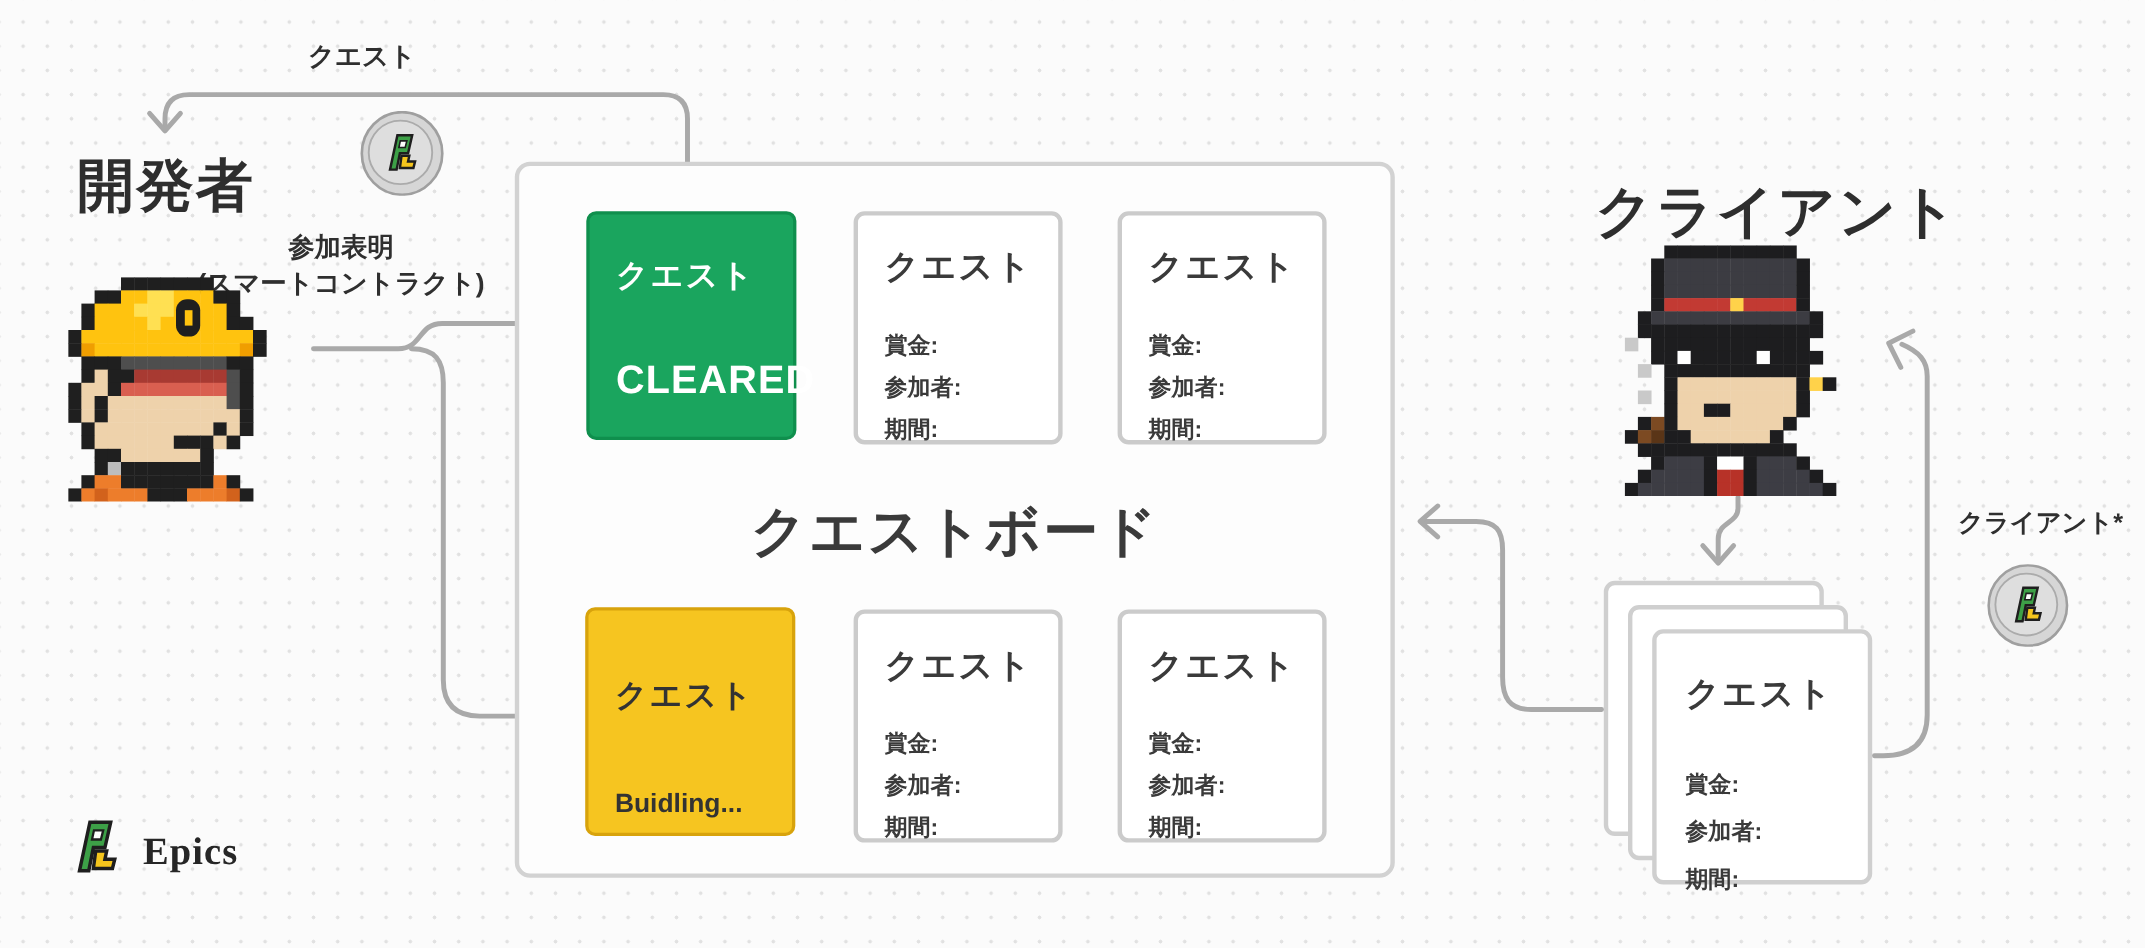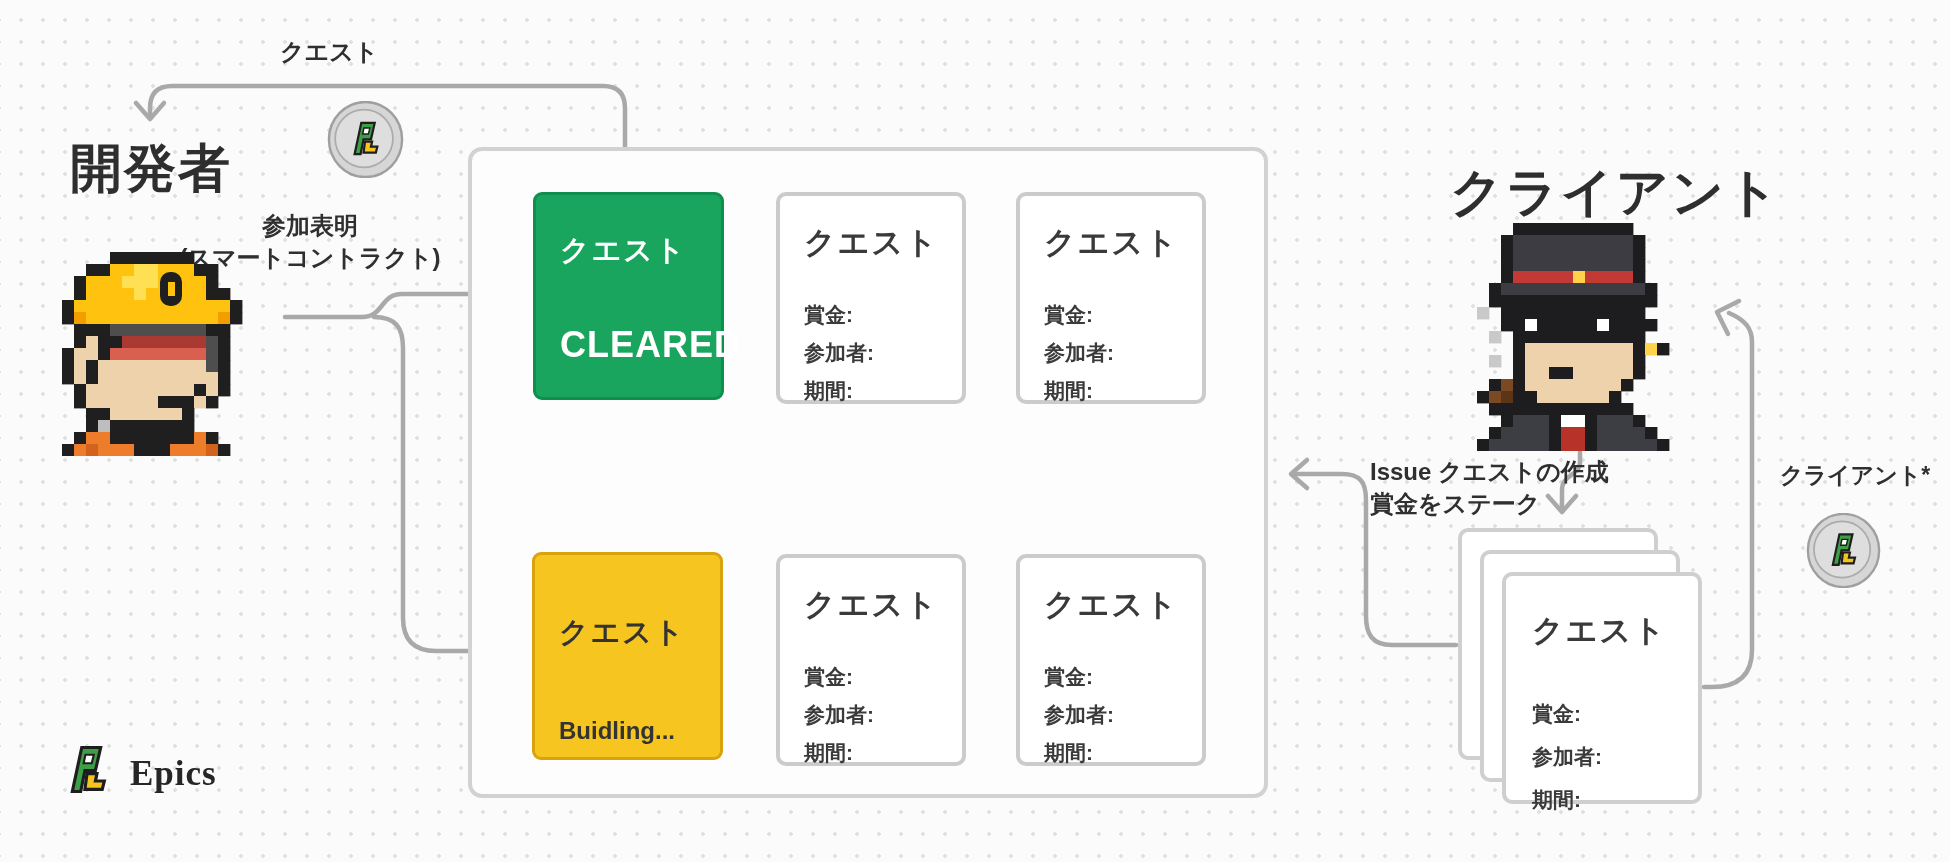--- a/index.html
+++ b/index.html
@@ -79,20 +79,21 @@
     <path d="M489 637 L505 651 L489 665"></path>
     <path d="M1456 645 L1392 645 C1372 645 1366 634 1366 616 L1366 500 C1366 482 1360 474 1342 474 L1294 474"></path>
     <path d="M1307 460 L1291 474 L1307 488"></path>
     <path d="M1580 452 L1580 462 C1580 476 1562 474 1562 490 L1562 508"></path>
     <path d="M1548 496 L1562 512 L1576 496"></path>
     <path d="M1704 687 L1712 687 C1738 687 1752 675 1752 650 L1752 342 C1752 328 1745 320 1729 313"></path>
     <path d="M1739 301 L1717 312 L1728 334"></path>
   </svg>
 
   <div class="abs board">
+    <div class="abs board-title">クエストボード</div>
 
     <div class="abs qbox qbox-green">
       <span class="qtitle">クエスト</span>
       <span class="qstatus">CLEARED</span>
     </div>
 
     <div class="abs qbox qbox-yellow">
       <span class="qtitle">クエスト</span>
       <span class="qstatus">Buidling...</span>
     </div>
@@ -134,24 +135,20 @@
   <div class="abs heading" style="left:70px;top:134px;">開発者</div>
   <div class="abs heading" style="left:1450px;top:134px;margin-top:24px;">クライアント</div>
 
   <div class="abs small-label clear-label">クエスト</div>
 
   <div class="abs small-label center join-label">
     <span>参加表明</span><br>
     <span>(スマートコントラクト)</span>
   </div>
 
-  <div class="abs small-label issue-label">
-    <span>Issue クエストの作成</span><br>
-    <span>賞金をステーク</span>
-  </div>
 
   <div class="abs small-label stake-label">クライアント*</div>
 
   <svg class="abs" style="left:327px;top:101px;" width="77" height="77" viewBox="0 0 80 80">
     <ellipse cx="40" cy="40" rx="38" ry="39" fill="#d6d6d6" stroke="#9f9f9f" stroke-width="2.5"></ellipse>
     <circle cx="38.5" cy="39" r="30" fill="#dedede" stroke="#ababab" stroke-width="1.8"></circle>
     <use href="#epicsmark" x="24" y="20" width="31" height="38"></use>
   </svg>
   <svg class="abs" style="left:1806px;top:513px;" width="75" height="75" viewBox="0 0 80 80">
     <ellipse cx="40" cy="40" rx="38" ry="39" fill="#d6d6d6" stroke="#9f9f9f" stroke-width="2.5"></ellipse>

